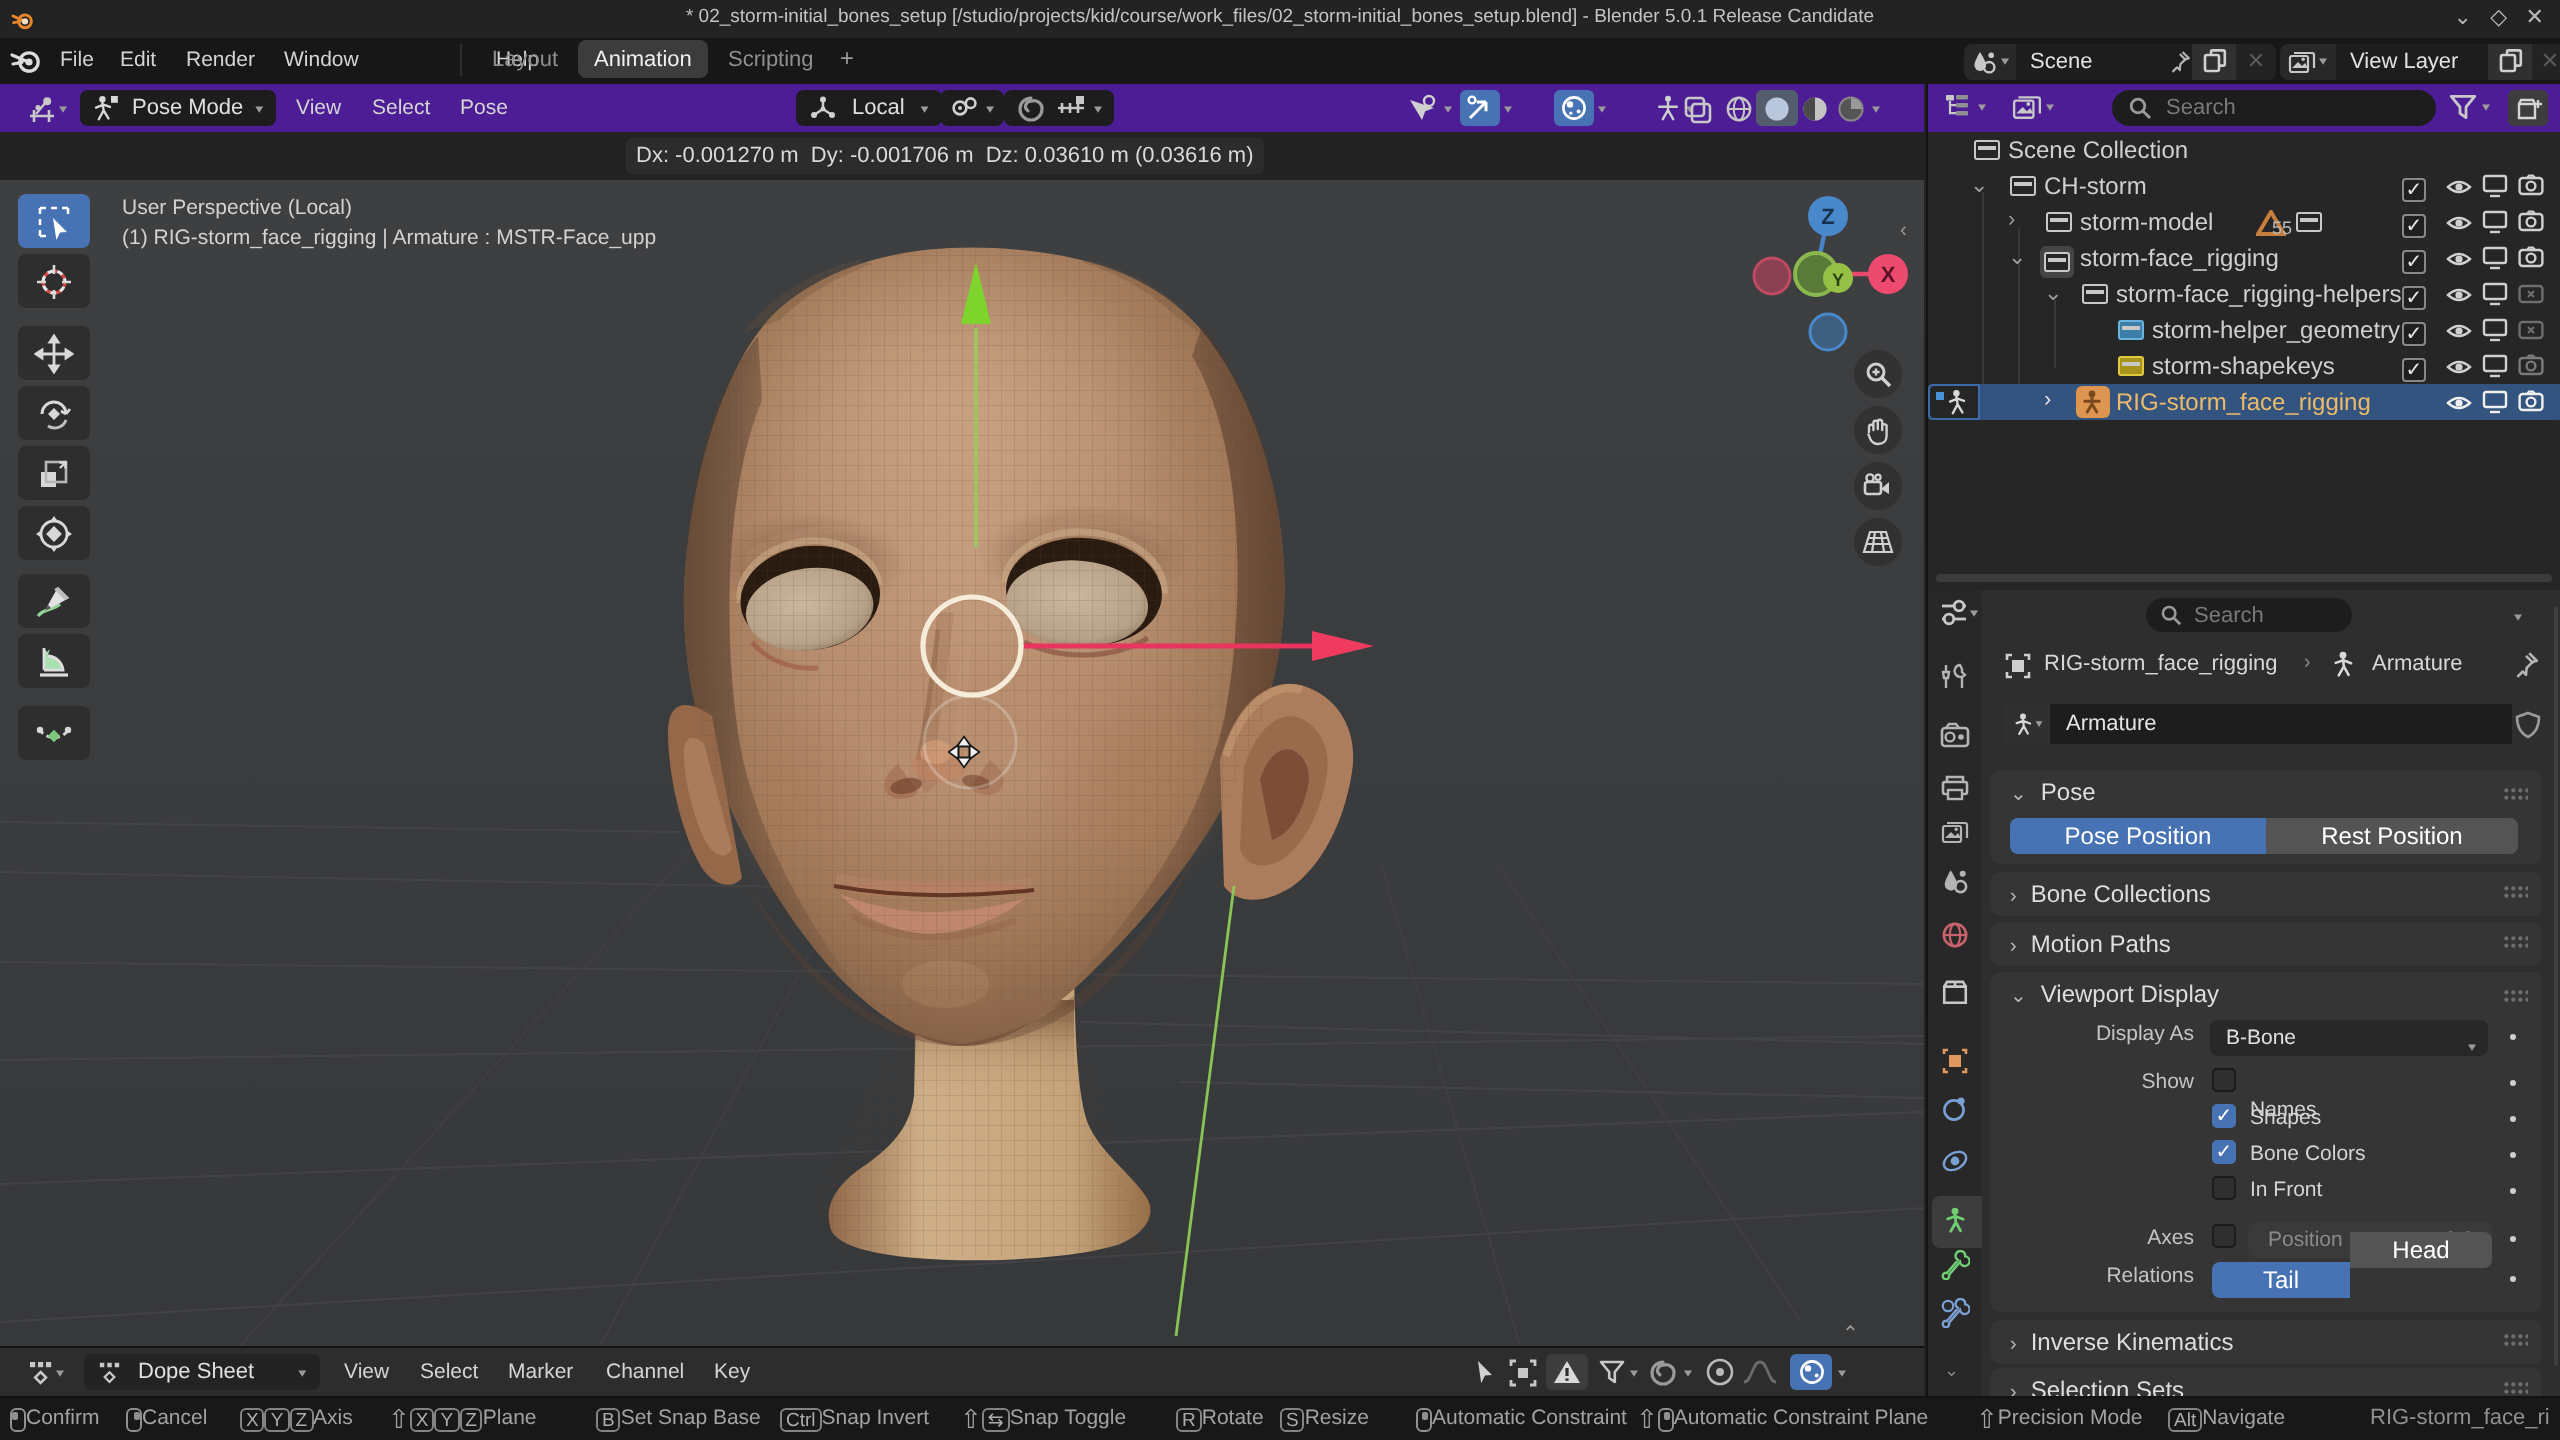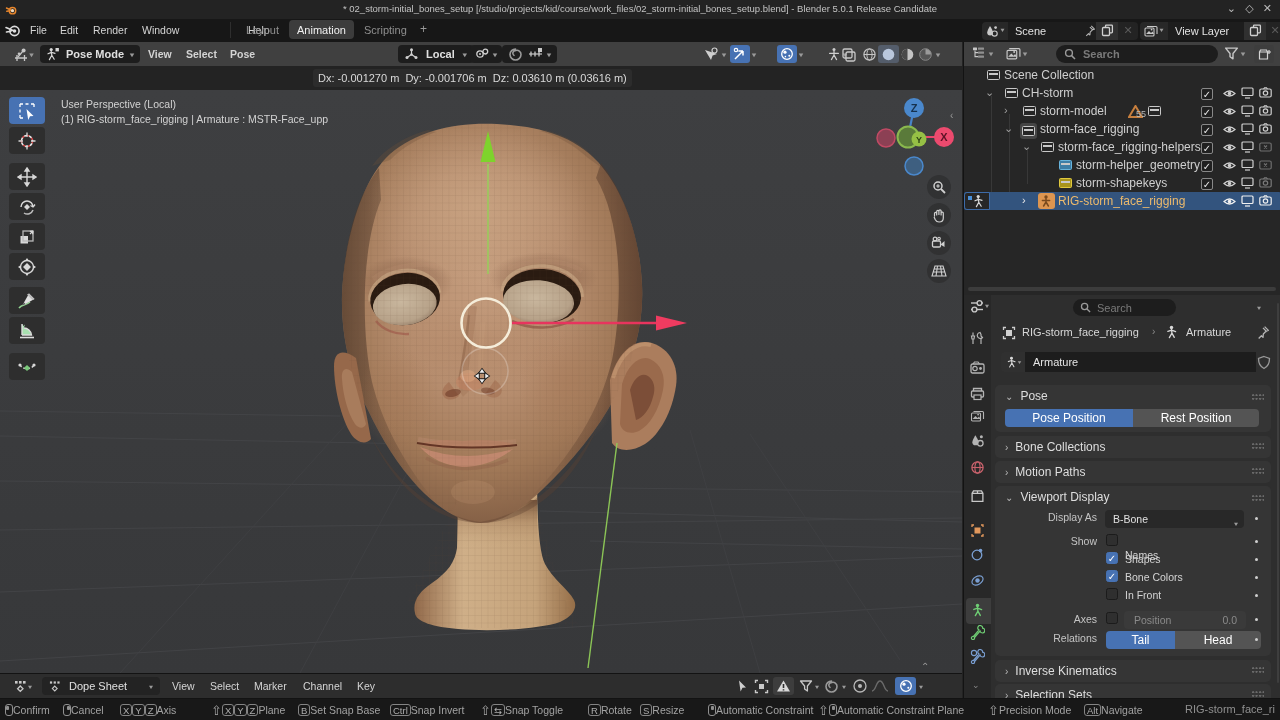--- a/index.html
+++ b/index.html
@@ -11,21 +11,21 @@
   
   #titlebar { left:0; top:0; width:1280px; height:19px; background:#232323; }
   #titletext { width:100%; text-align:center; margin-top:3px; color:#c3c3c3; font-size:9.5px; }
   #winbtns { right:8px; top:2px; color:#bbb; font-size:11px; letter-spacing:0; }
   
   #menubar { left:0; top:19px; width:1280px; height:23px; background:#171717; }
   .menuitem { display:inline-block; color:#d4d4d4; font-size:10.5px; }
   .tab { display:inline-block; color:#8f8f8f; font-size:11px; padding:4px 8px 3px 8px; border-radius:4px; }
   .tab.active { background:#3c3c3c; color:#f0f0f0; }
   
-  .hdr { background:#404040;font-weight:bold; }
+  .hdr { background:#4c1d95; }
   .dd { background:#1d1d1d; border-radius:4px; display:inline-flex; align-items:center; color:#d8d8d8; }
   .chev { color:#9a9a9a; font-size:8px; transform:scaleY(0.8); display:inline-block; }
   
   .key { display:inline-block; border:1px solid #848484; border-radius:3px; color:#adadad;
      font-size:9.5px; line-height:11px; padding:0 2px; height:12px; vertical-align:middle; }
   .shint { color:#a2a2a2; font-size:10.5px; vertical-align:middle; }
   .micon { display:inline-block; width:8px; height:12px; border:1px solid #909090; border-radius:3px;
      vertical-align:middle; position:relative; }
   
   .cb { width:12px; height:12px; border-radius:2.5px; background:#2f2f2f; border:1px solid #1b1b1b;
@@ -987,40 +987,40 @@
           <div class="dot" style="left:260px;top:90px;"></div>
         <span class="cb abs" style="left:111px;top:102px;"></span>
           <span class="abs" style="left:130px;top:103px;color:#d4d4d4;">In Front</span>
           <div class="dot" style="left:260px;top:108px;"></div>
         <div class="plabel" style="left:3px;top:127px;width:99px;">Axes</div>
         <span class="cb abs" style="left:111px;top:126px;"></span>
         <div class="abs" style="left:129px;top:125px;width:122px;height:18px;background:#3a3a3a;border-radius:4px;color:#8a8a8a;line-height:18px;"><span style="margin-left:10px;">Position</span><span style="position:absolute;right:9px;">0.0</span></div>
         <div class="dot" style="left:260px;top:132px;"></div>
         <div class="plabel" style="left:3px;top:146px;width:99px;">Relations</div>
         <div class="segbtn on" style="left:111px;top:145px;width:69px;border-radius:4px 0 0 4px;">Tail</div>
-        <div class="segbtn" style="left:180px;top:145px;width:86px;border-radius:0 4px 4px 0;">Head</div>
+        <div class="segbtn" style="left:180px;top:130px;width:71px;border-radius:0 4px 4px 0;">Head</div>
         <div class="dot" style="left:260px;top:152px;"></div>
       </div>
       <div class="panel" style="top:389px;height:14px;border-radius:5px 5px 0 0;">
           <div class="phead"><span class="pchev">›</span>Selection Sets</div>
           <div class="grip" style="top:7px;"></div>
         </div>
       <div class="panel" style="top:365px;height:22px;">
           <div class="phead"><span class="pchev">›</span>Inverse Kinematics</div>
           <div class="grip" style="top:7px;"></div>
         </div>
       <div class="abs" style="left:313px;top:8px;width:2px;height:380px;background:#3e3e3e;border-radius:1px;"></div>
     </div>
   </div>
 
   <div id="statusbar" class="abs" style="left:0;top:698px;width:1280px;height:22px;background:#181818;border-top:1px solid #131313;line-height:21px;white-space:nowrap;">
     <span class="abs" style="left:5px;"><span class="micon"><span style="position:absolute;left:0px;top:1px;width:3px;height:4px;background:#909090;border-radius:1px;"></span></span><span class="shint">Confirm</span></span>
     <span class="abs" style="left:63px;"><span class="micon"><span style="position:absolute;right:0px;top:1px;width:3px;height:4px;background:#909090;border-radius:1px;"></span></span><span class="shint">Cancel</span></span>
     <span class="abs" style="left:120px;"><span class="key">X</span><span class="key">Y</span><span class="key">Z</span><span class="shint">Axis</span></span>
-    <span class="abs" style="left:211px;text-align:center;"><span class="shint" style="font-size:13px;">⇧</span><span class="key">X</span><span class="key">Y</span><span class="key">Z</span><span class="shint">Plane</span></span>
+    <span class="abs" style="left:194px;text-align:center;"><span class="shint" style="font-size:13px;">⇧</span><span class="key">X</span><span class="key">Y</span><span class="key">Z</span><span class="shint">Plane</span></span>
     <span class="abs" style="left:298px;"><span class="key">B</span><span class="shint">Set Snap Base</span></span>
     <span class="abs" style="left:390px;"><span class="key">Ctrl</span><span class="shint">Snap Invert</span></span>
     <span class="abs" style="left:480px;"><span class="shint" style="font-size:13px;">⇧</span><span class="key">⇆</span><span class="shint">Snap Toggle</span></span>
     <span class="abs" style="left:588px;"><span class="key">R</span><span class="shint">Rotate</span></span>
     <span class="abs" style="left:640px;"><span class="key">S</span><span class="shint">Resize</span></span>
     <span class="abs" style="left:694px;margin-left:14px;"><span class="micon"><span style="position:absolute;left:2px;top:1px;width:3px;height:4px;background:#909090;border-radius:1px;"></span></span><span class="shint">Automatic Constraint</span></span>
     <span class="abs" style="left:818px;"><span class="shint" style="font-size:13px;">⇧</span><span class="micon"><span style="position:absolute;left:2px;top:1px;width:3px;height:4px;background:#909090;border-radius:1px;"></span></span><span class="shint">Automatic Constraint Plane</span></span>
     <span class="abs" style="left:988px;"><span class="shint" style="font-size:13px;">⇧</span><span class="shint">Precision Mode</span></span>
     <span class="abs" style="left:1084px;"><span class="key">Alt</span><span class="shint">Navigate</span></span>
     <span class="abs" style="left:1185px;color:#909090;">RIG-storm_face_ri</span>

